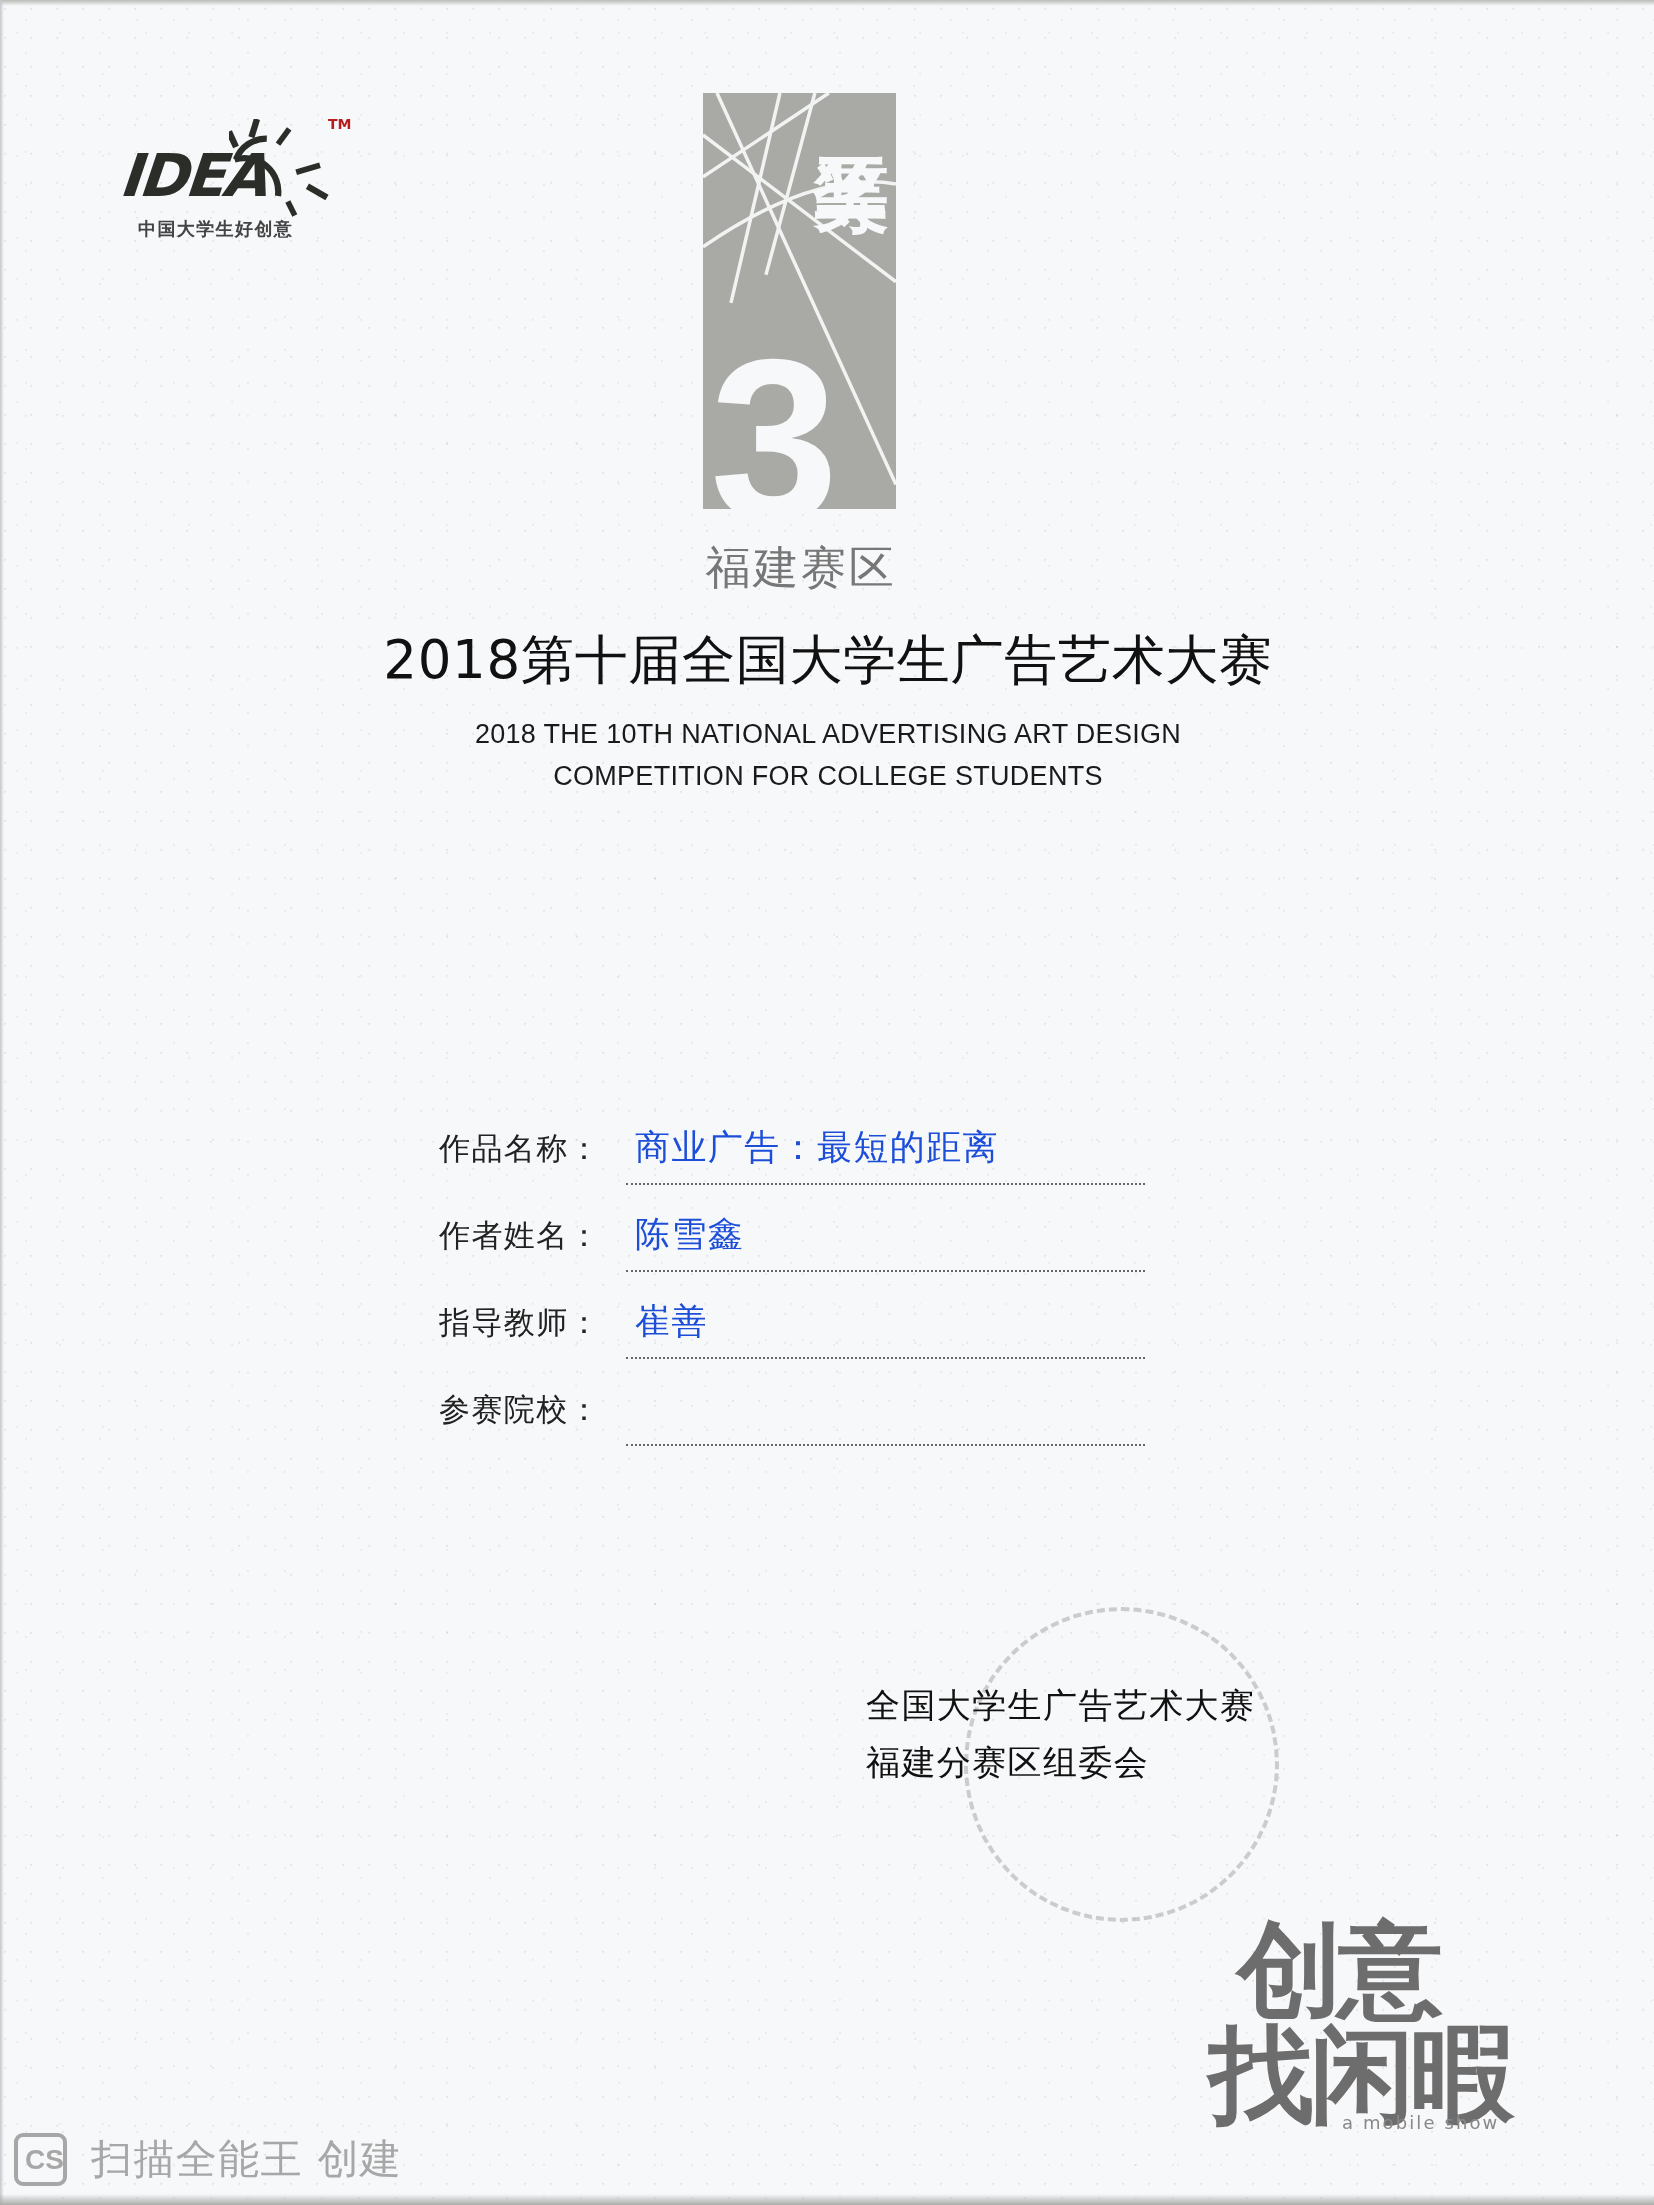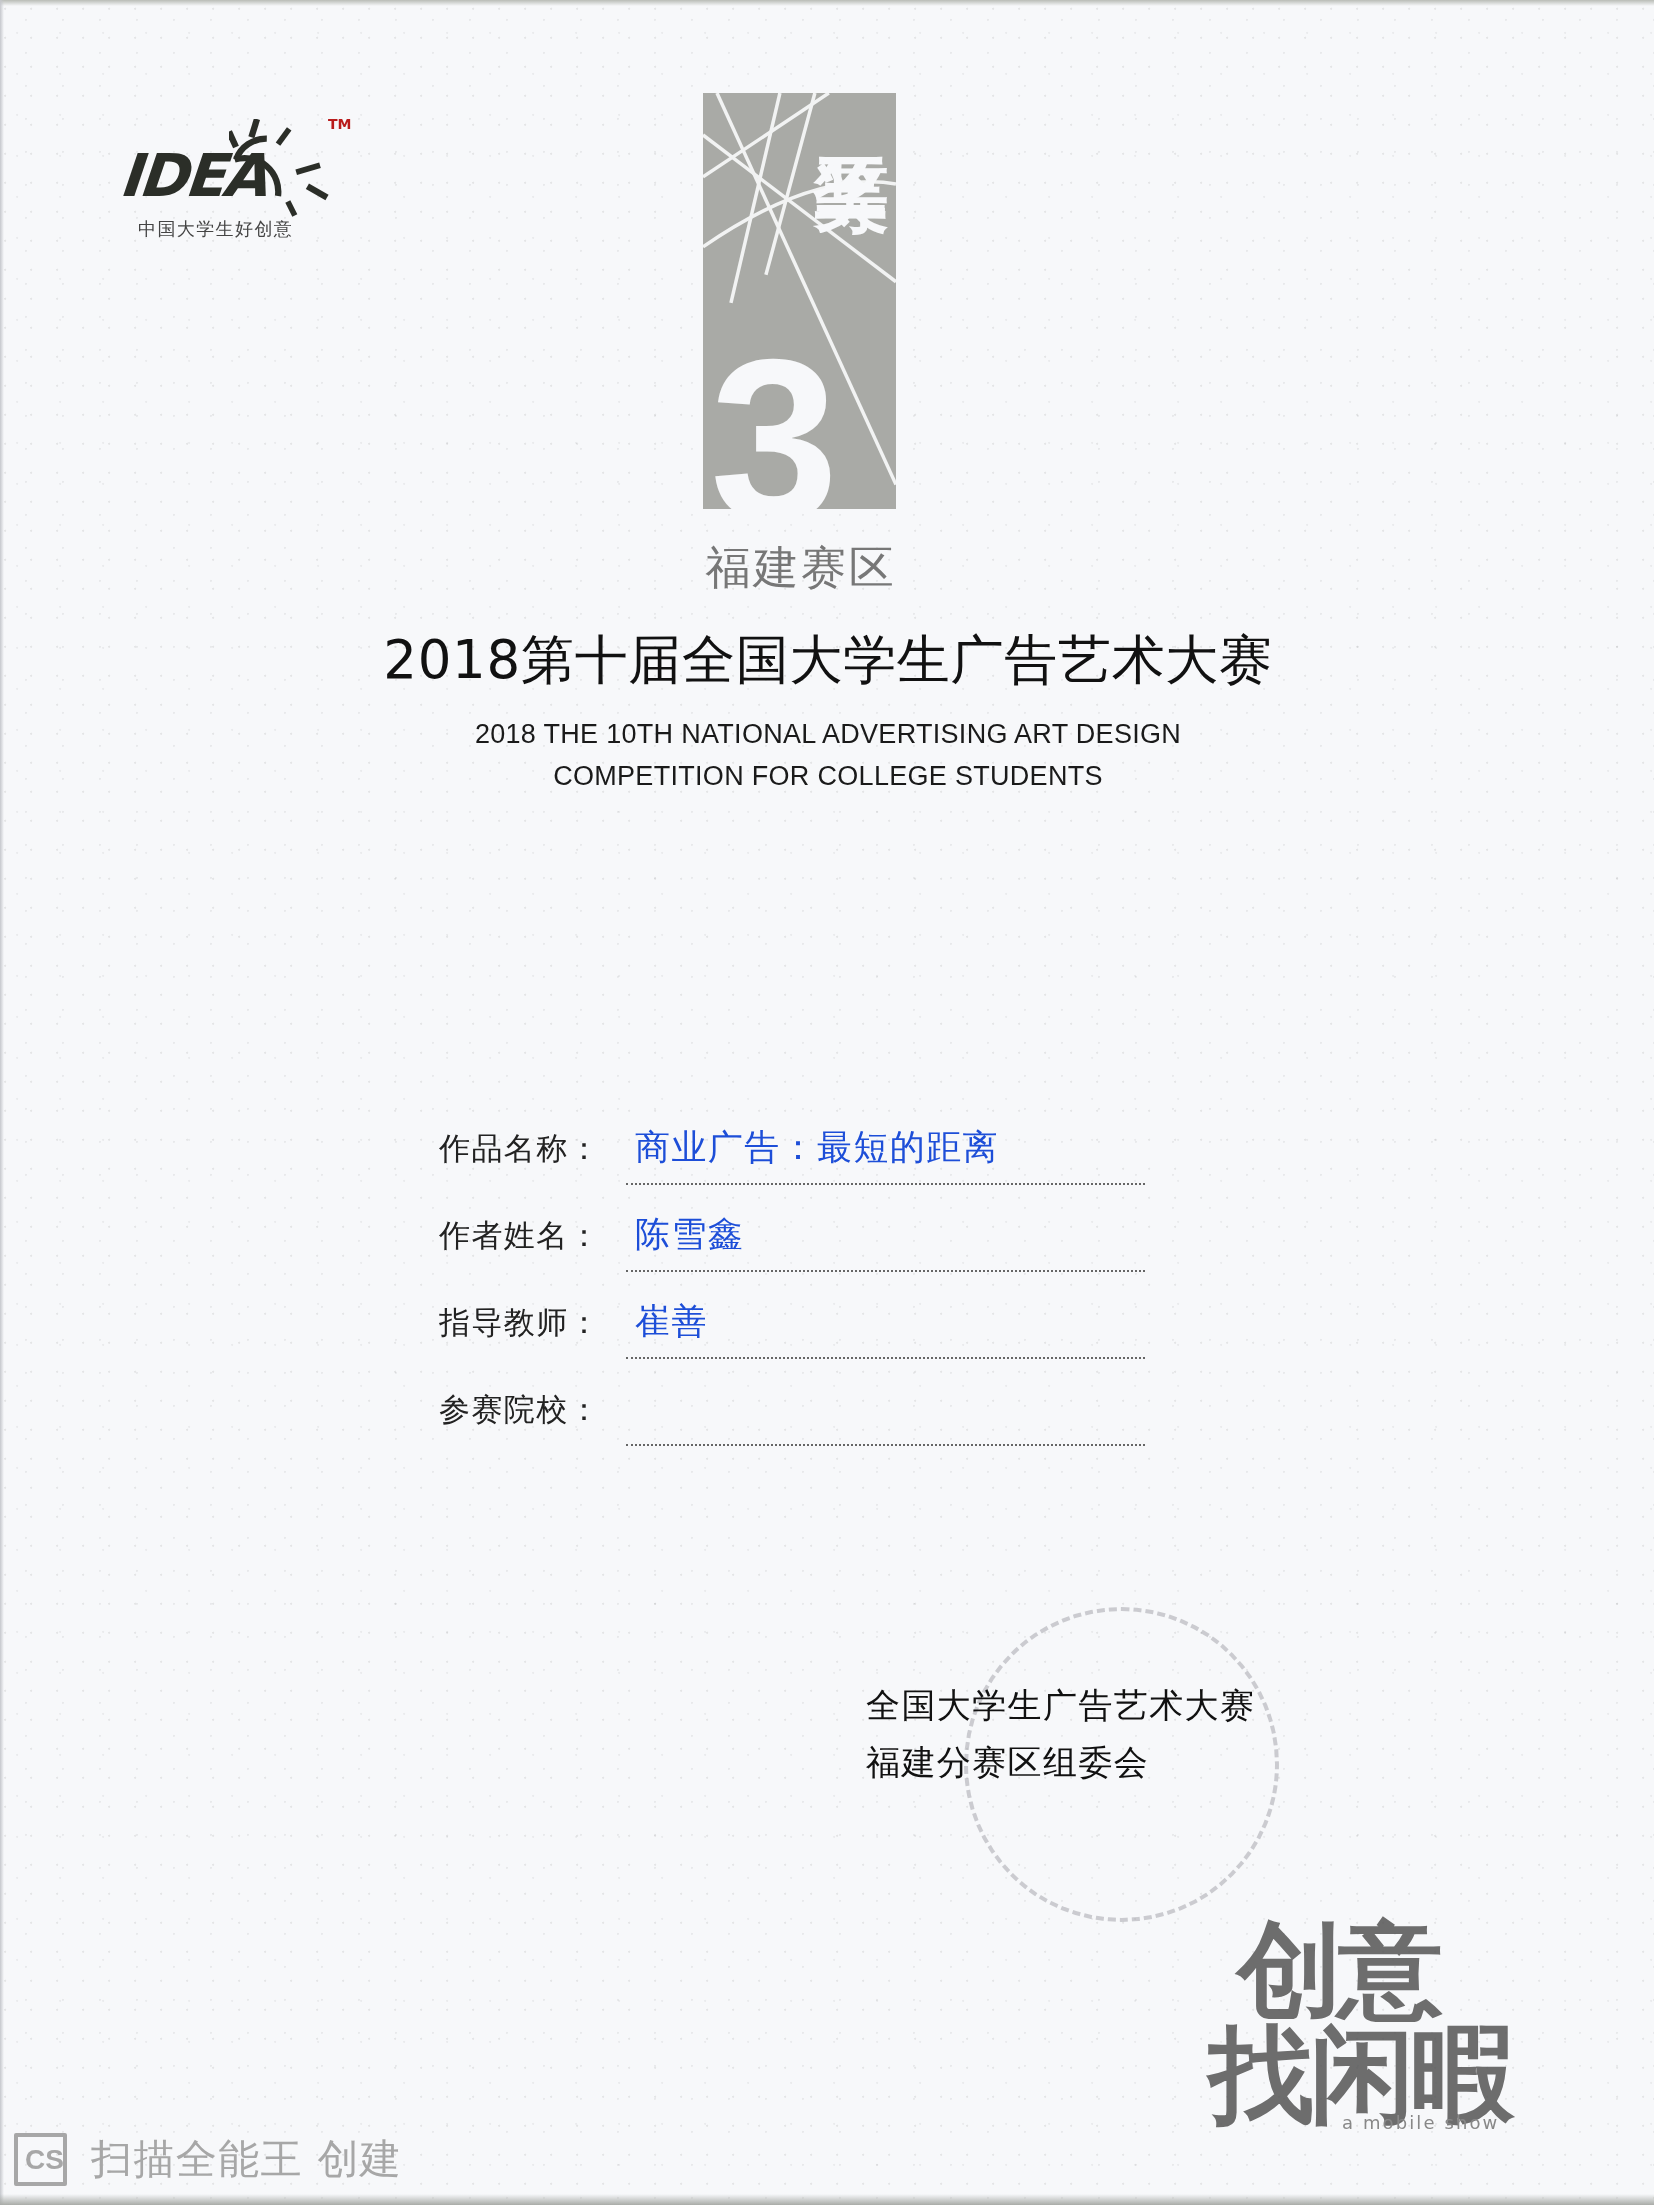--- a/index.html
+++ b/index.html
@@ -50,21 +50,21 @@
       color: #2b2e28;
       transform: skewX(-8deg);
     }
     .idea-sun {
       position: absolute; left: 112px; top: 28px; width: 105px; height: 98px;
     }
     .idea-tm {
       position: absolute; left: 211px; top: 25px; font-size: 14px; font-weight: bold; color: #b91c1c;
     }
     .idea-sub {
-      position: absolute; left: 21px; top: 126px; font-size: 18px; font-weight: normal;
+      position: absolute; left: 21px; top: 126px; font-size: 18px; font-weight: bold;
       color: #444; letter-spacing: 1.4px;
     }
 
     
     .award-badge {
       position: absolute; left: 703px; top: 93px; width: 193px; height: 416px;
       background: #a9aaa6;
       overflow: hidden;
     }
     .award-badge svg.lines { position: absolute; inset: 0; }
@@ -141,21 +141,21 @@
     .slogan-sub {
       position: absolute; left: 133px; top: 225px; font-size: 18px; color: #888; letter-spacing: 2.1px;
     }
 
     
     .watermark {
       position: absolute; left: 14px; top: 2128px; height: 63px; display: flex; align-items: center;
       color: #a7a7a7;
     }
     .cs-badge {
-      width: 53px; height: 53px; border: 4.2px solid #a7a7a7; border-radius: 2px;
+      width: 53px; height: 53px; border: 4.2px solid #a7a7a7; border-radius: 9px;
       box-sizing: border-box; display: flex; align-items: center; justify-content: center;
       font-family: "Liberation Sans", sans-serif; font-weight: bold; font-size: 28px; color: #a7a7a7;
       margin-right: 24px;
       padding-left: 8px;
     }
     .watermark-text {
       font-size: 41px; letter-spacing: 1.4px; color: #a7a7a7;
     }
   </style>
 </head>

